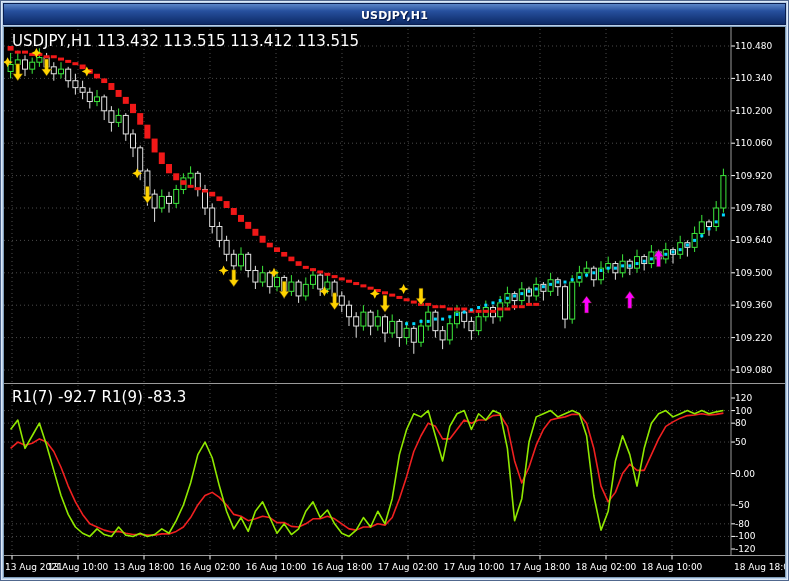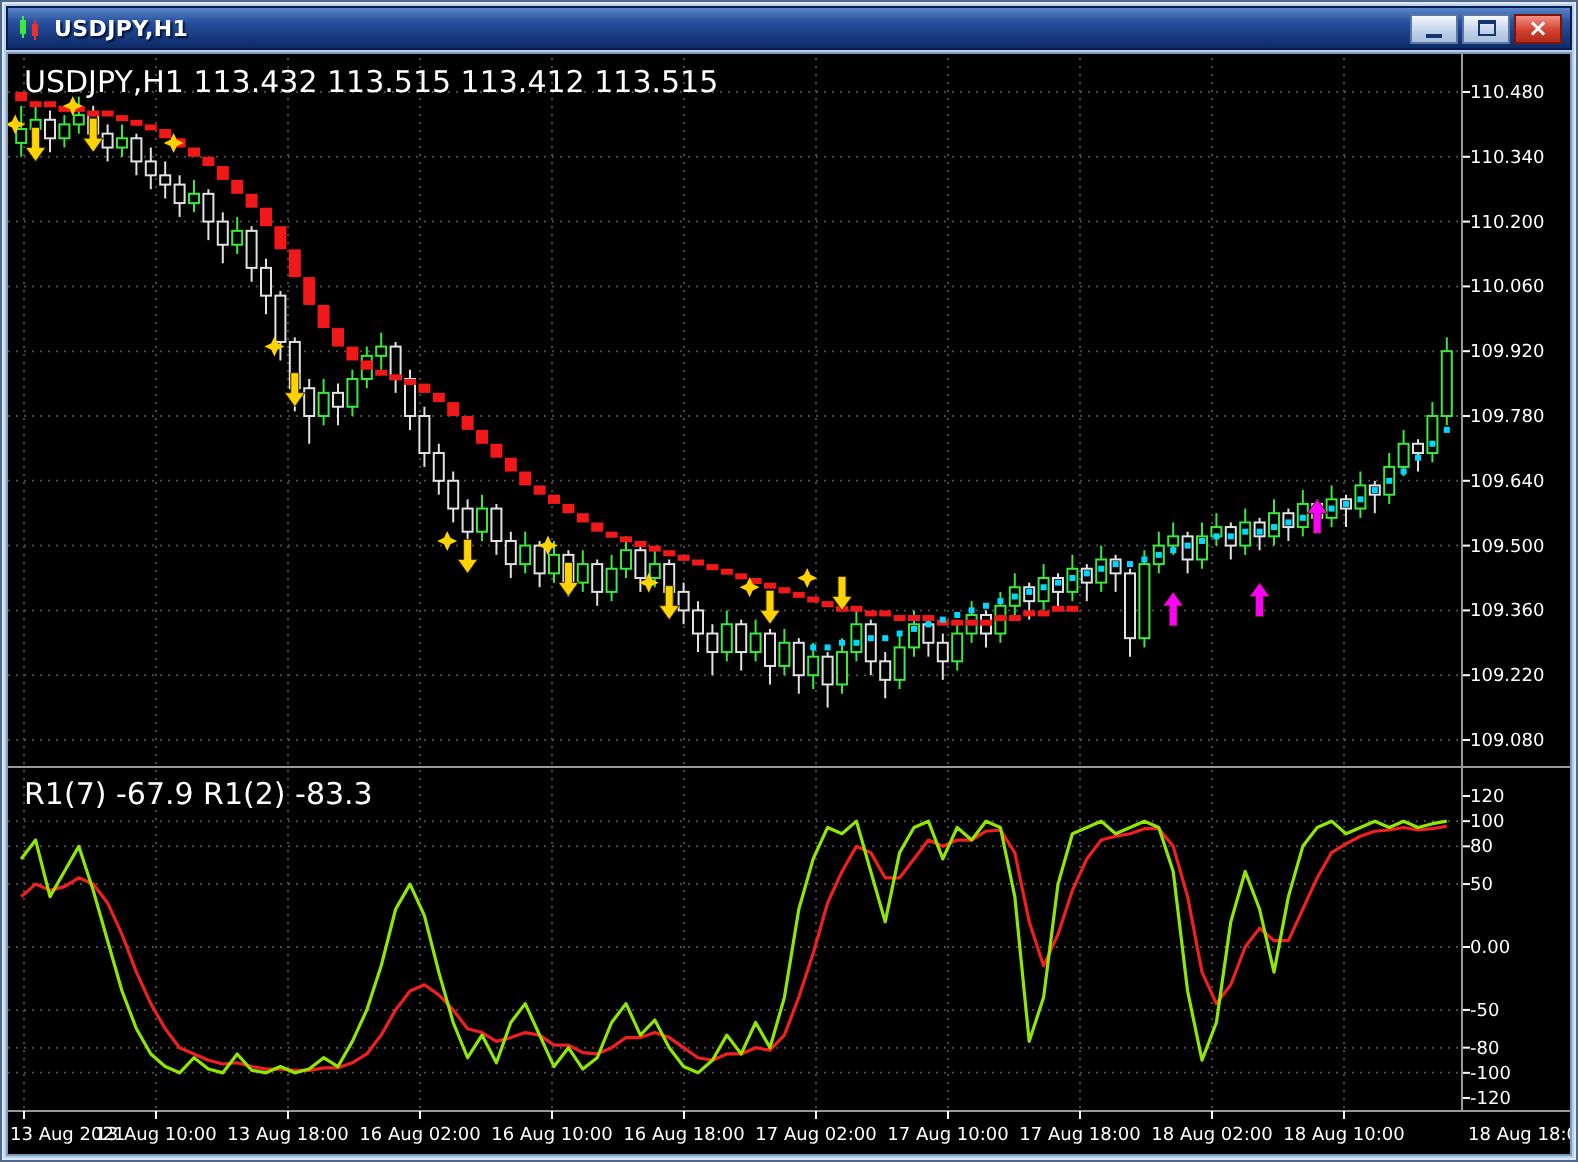--- a/index.html
+++ b/index.html
@@ -1,21 +1,21 @@
 <!DOCTYPE html>
 <html><head>
 <meta charset="utf-8">
 <style>
   *{margin:0;padding:0;box-sizing:border-box}
   html,body{width:789px;height:581px;background:#6b7f99;font-family:"DejaVu Sans",sans-serif}
   .window{position:relative;width:789px;height:581px;background:#b9cfe8;padding:3px;
           box-shadow:inset 0 0 0 1px #51688e, inset 0 0 0 2px #dce9f8;}
   .titlebar{height:22px;display:flex;align-items:center;gap:5px;padding:0 4px;margin-bottom:1px;
             background:linear-gradient(180deg,#5b86c8 0%,#27509e 35%,#0d2a66 100%);
-            border:1px solid #081d4f;}
+            border:1px solid #081d4f;flex-direction:column;}
   .title-text{color:#ffffff;font-size:11px;font-weight:bold;letter-spacing:.2px;
               text-shadow:1px 1px 1px #00113a;}
   .controls{margin-left:auto;display:flex;gap:2px}
   .btn{width:24px;height:15px;display:flex;align-items:center;justify-content:center;
        background:linear-gradient(180deg,#f5f9fd,#c3d4ea 55%,#a9bfdc);border:1px solid #5a77a4;cursor:pointer}
   .btn-close{background:linear-gradient(180deg,#f49084,#d24130 55%,#b02a1c);border-color:#7c150c}
   .glyph-min{width:8px;height:2px;background:#16356e;margin-top:7px}
   .glyph-max{width:9px;height:8px;border:1px solid #16356e;border-top-width:2px}
   .glyph-close{color:#fff;font-size:12px;font-weight:bold;line-height:13px}
   .client{position:relative;width:783px;height:552px;background:#000;border:1px solid #7f9db9;overflow:hidden}
@@ -493,15 +493,15 @@
           <text x="338" y="543" text-anchor="middle" fill="#ffffff">16 Aug 18:00</text>
           <text x="404" y="543" text-anchor="middle" fill="#ffffff">17 Aug 02:00</text>
           <text x="470" y="543" text-anchor="middle" fill="#ffffff">17 Aug 10:00</text>
           <text x="536" y="543" text-anchor="middle" fill="#ffffff">17 Aug 18:00</text>
           <text x="602" y="543" text-anchor="middle" fill="#ffffff">18 Aug 02:00</text>
           <text x="668" y="543" text-anchor="middle" fill="#ffffff">18 Aug 10:00</text>
           <text x="730" y="543" text-anchor="start" fill="#ffffff">18 Aug 18:00</text>
         </g>
       </svg>
     <div class="pane-label ohlc-label">USDJPY,H1 113.432 113.515 113.412 113.515</div>
-    <div class="pane-label osc-label">R1(7) -67.9 R1(2) -83.3</div>
+    <div class="pane-label osc-label">R1(7) -92.7 R1(9) -83.3</div>
   </div>
 </div>
 
 </body></html>

